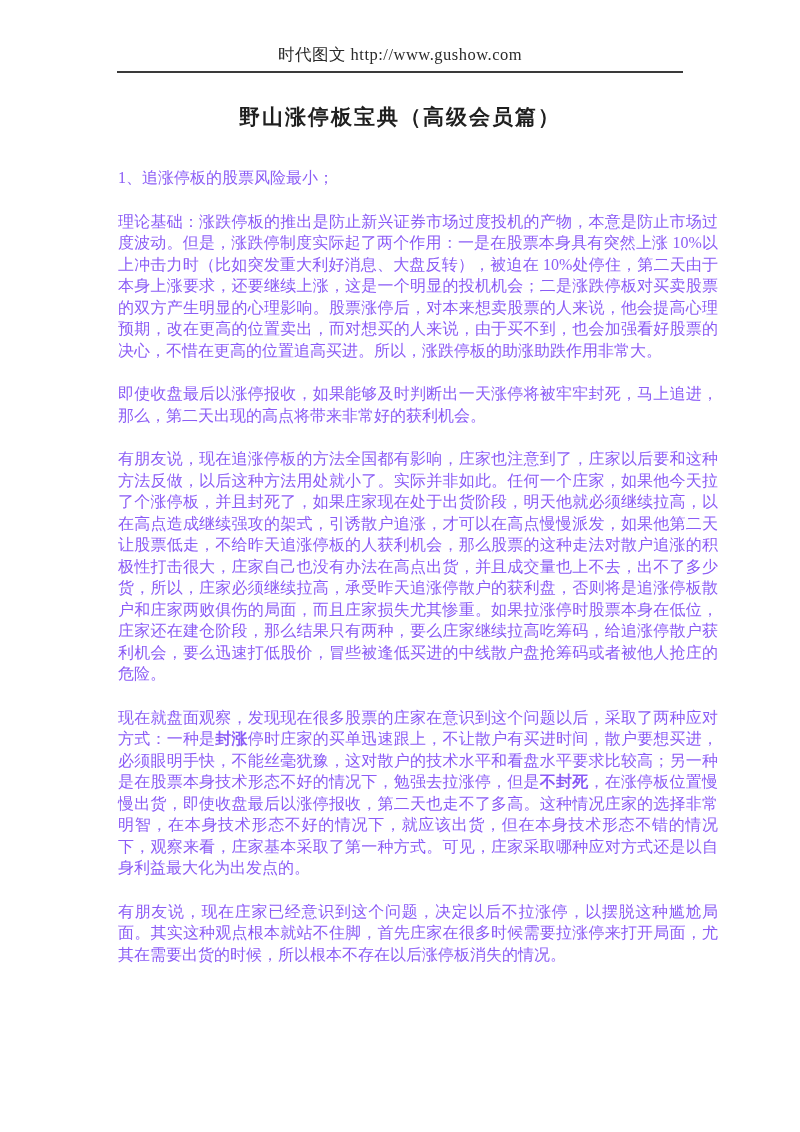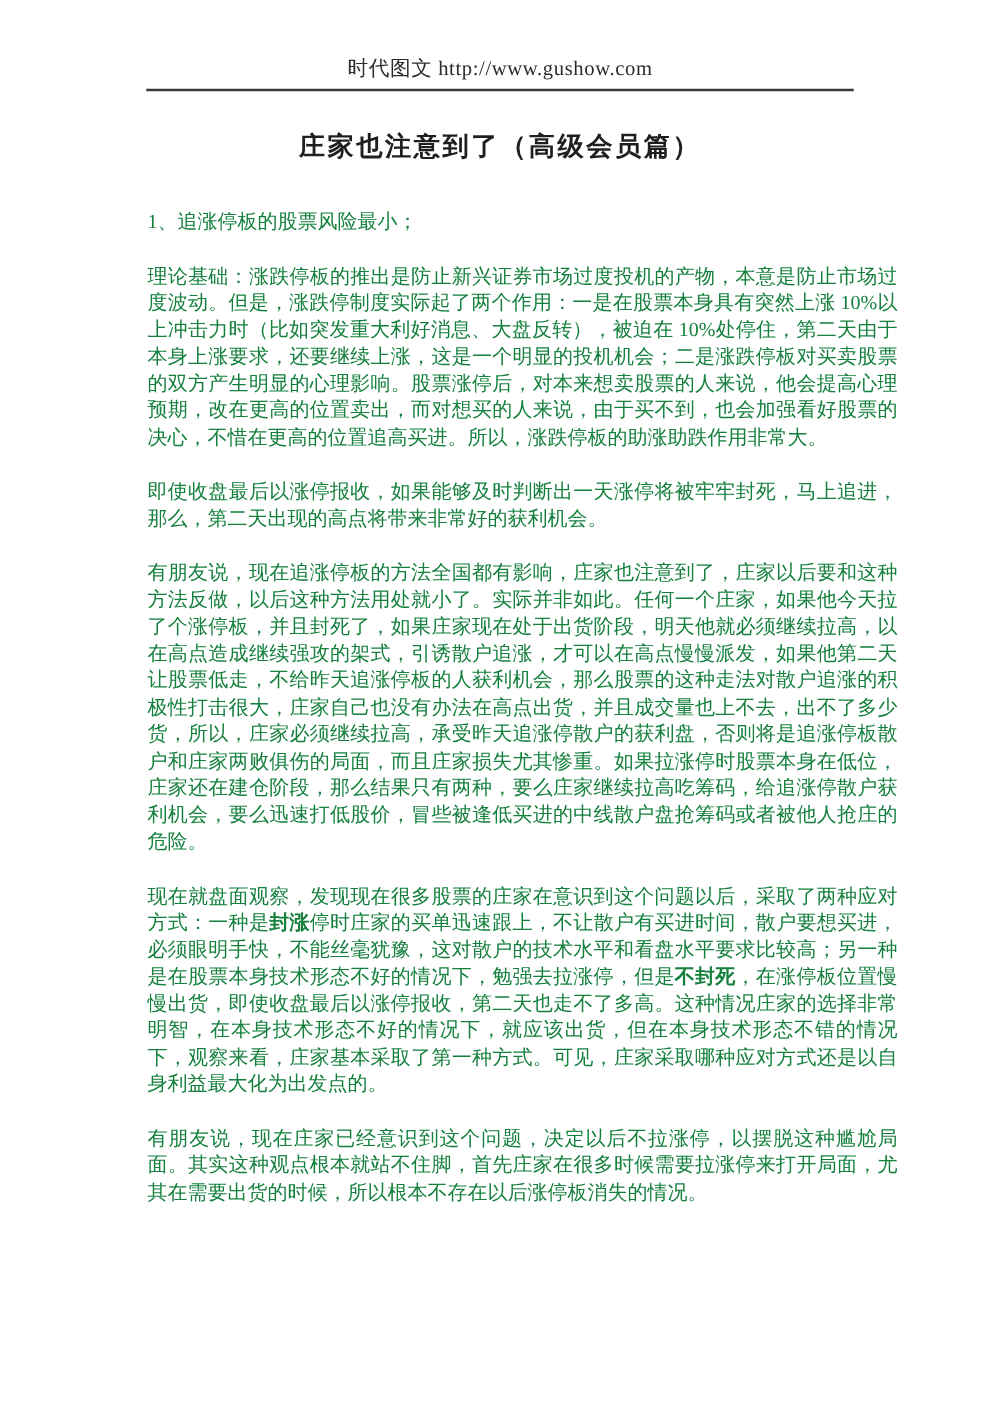--- a/index.html
+++ b/index.html
@@ -40,21 +40,21 @@
     font-weight: bold;
     letter-spacing: 2px;
     color: #1f1f1f;
   }
   .content {
     width: 600px;
     margin: 36px 82px 0 118px;
     font-size: 16px;
     line-height: 21.5px;
     text-align: justify;
-    color: #15803d;
+    color: #8b5cf6;
   }
   .content p {
     margin: 0 0 22px 0;
   }
   .section-heading {
     text-align: left;
   }
   .section-heading.second {
     margin-top: 40px;
     margin-bottom: 0;
@@ -67,21 +67,21 @@
 </head>
 <body>
 
 <div class="page">
 
   <div class="doc-header">
     <div class="doc-header-text">时代图文 http://www.gushow.com</div>
     <div class="header-rule"></div>
   </div>
 
-  <h1 class="doc-title">庄家也注意到了（高级会员篇）</h1>
+  <h1 class="doc-title">野山涨停板宝典（高级会员篇）</h1>
 
   <div class="content">
 
     <p class="section-heading">1、追涨停板的股票风险最小；</p>
 
     <p>理论基础：涨跌停板的推出是防止新兴证券市场过度投机的产物，本意是防止市场过度波动。但是，涨跌停制度实际起了两个作用：一是在股票本身具有突然上涨 10%以上冲击力时（比如突发重大利好消息、大盘反转），被迫在 10%处停住，第二天由于本身上涨要求，还要继续上涨，这是一个明显的投机机会；二是涨跌停板对买卖股票的双方产生明显的心理影响。股票涨停后，对本来想卖股票的人来说，他会提高心理预期，改在更高的位置卖出，而对想买的人来说，由于买不到，也会加强看好股票的决心，不惜在更高的位置追高买进。所以，涨跌停板的助涨助跌作用非常大。</p>
 
     <p>即使收盘最后以涨停报收，如果能够及时判断出一天涨停将被牢牢封死，马上追进，那么，第二天出现的高点将带来非常好的获利机会。</p>
 
     <p>有朋友说，现在追涨停板的方法全国都有影响，庄家也注意到了，庄家以后要和这种方法反做，以后这种方法用处就小了。实际并非如此。任何一个庄家，如果他今天拉了个涨停板，并且封死了，如果庄家现在处于出货阶段，明天他就必须继续拉高，以在高点造成继续强攻的架式，引诱散户追涨，才可以在高点慢慢派发，如果他第二天让股票低走，不给昨天追涨停板的人获利机会，那么股票的这种走法对散户追涨的积极性打击很大，庄家自己也没有办法在高点出货，并且成交量也上不去，出不了多少货，所以，庄家必须继续拉高，承受昨天追涨停散户的获利盘，否则将是追涨停板散户和庄家两败俱伤的局面，而且庄家损失尤其惨重。如果拉涨停时股票本身在低位，庄家还在建仓阶段，那么结果只有两种，要么庄家继续拉高吃筹码，给追涨停散户获利机会，要么迅速打低股价，冒些被逢低买进的中线散户盘抢筹码或者被他人抢庄的危险。</p>

